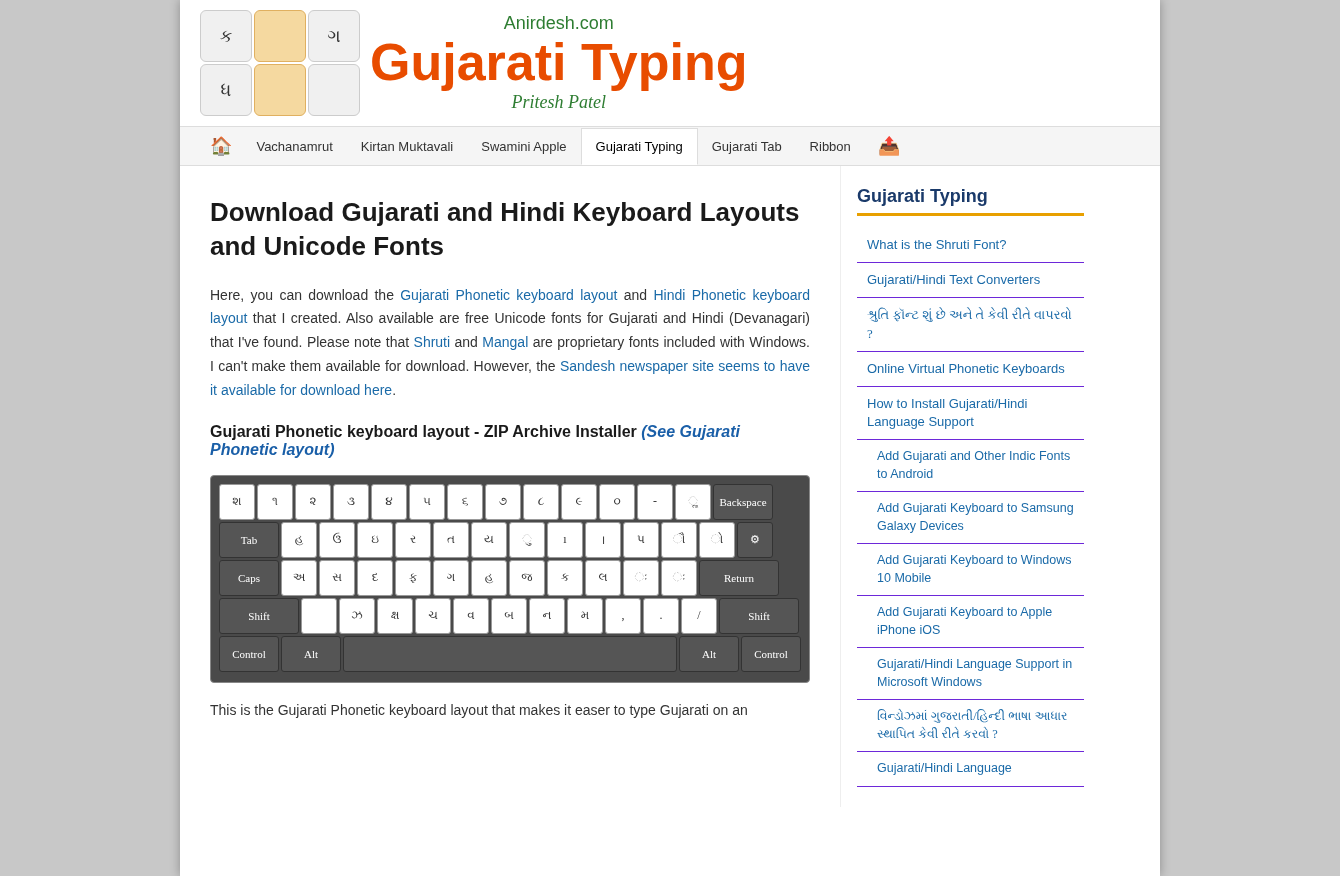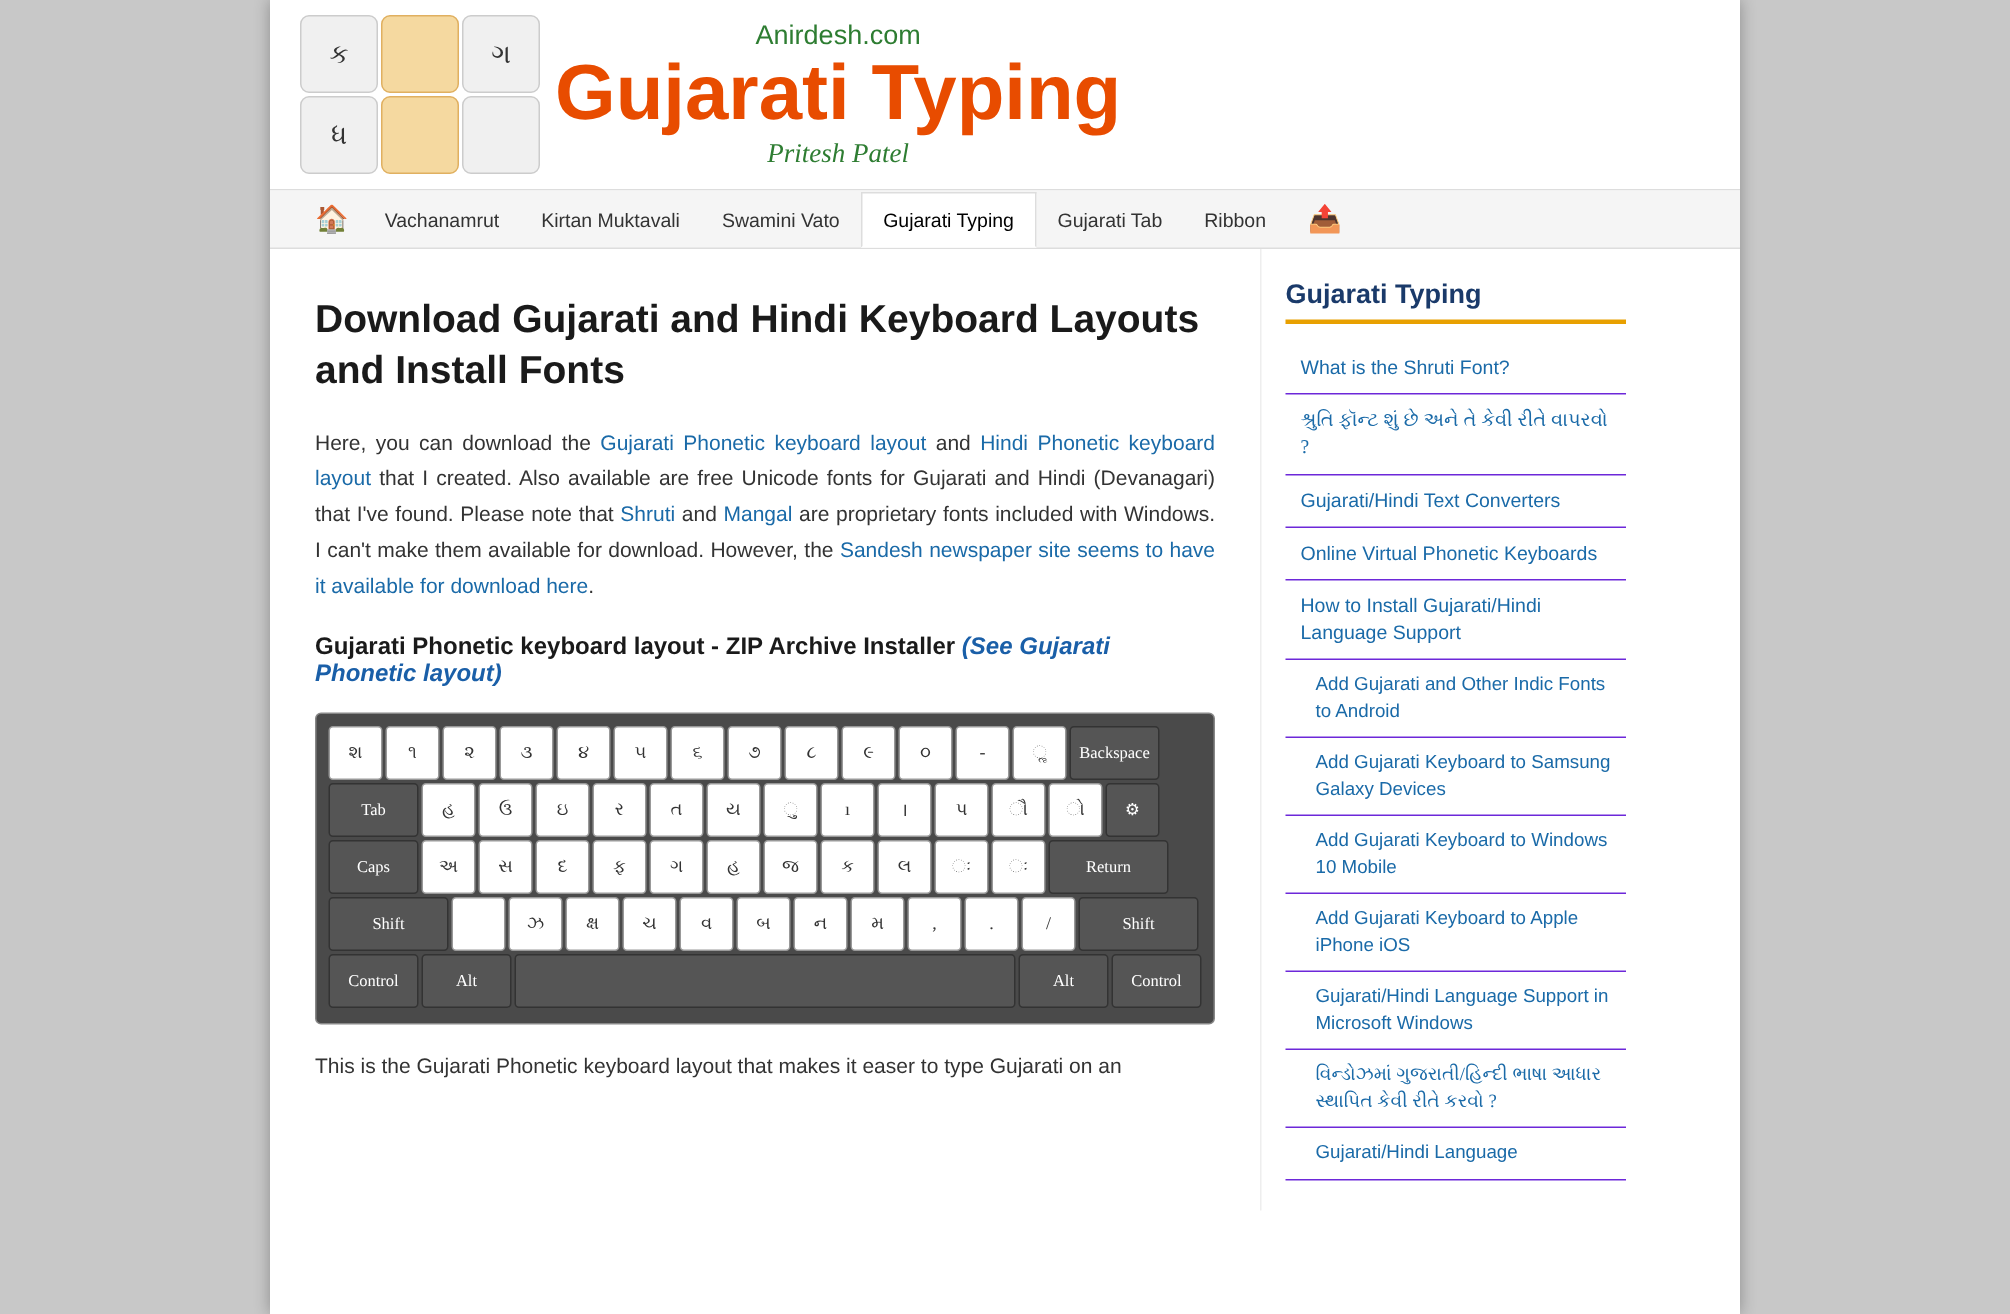--- a/index.html
+++ b/index.html
@@ -254,31 +254,31 @@
         <span class="site-title-main">Gujarati Typing</span>
         <span class="site-title-sub">Pritesh Patel</span>
       </div>
     </div>
   </div>
 
   <nav class="main-nav">
     <div class="nav-home-icon">🏠</div>
     <div class="nav-item">Vachanamrut</div>
     <div class="nav-item">Kirtan Muktavali</div>
-    <div class="nav-item">Swamini Vato</div>
+    <div class="nav-item">Swamini Apple</div>
     <div class="nav-item active">Gujarati Typing</div>
     <div class="nav-item">Gujarati Tab</div>
     <div class="nav-item">Ribbon</div>
     <div class="nav-download-icon">📤</div>
   </nav>
 
   <div class="content-layout">
 
     <div class="main-content">
-      <h1 class="page-title">Download Gujarati and Hindi Keyboard Layouts and Install Fonts</h1>
+      <h1 class="page-title">Download Gujarati and Hindi Keyboard Layouts and Unicode Fonts</h1>
 
       <p class="intro-text">
         Here, you can download the <a>Gujarati Phonetic keyboard layout</a> and <a>Hindi Phonetic keyboard layout</a> that I created. Also available are free Unicode fonts for Gujarati and Hindi (Devanagari) that I've found. Please note that <a>Shruti</a> and <a>Mangal</a> are proprietary fonts included with Windows. I can't make them available for download. However, the <a>Sandesh newspaper site seems to have it available for download here</a>.
       </p>
 
       <p class="section-title">
         <span>Gujarati Phonetic keyboard layout - ZIP Archive Installer </span><a>(See Gujarati Phonetic layout)</a>
       </p>
 
       <div class="keyboard-container">
@@ -360,22 +360,22 @@
 
       <p class="caption-text">
         <span>This is the Gujarati Phonetic keyboard layout that makes it easer to type Gujarati on an</span>
       </p>
     </div>
 
     <div class="sidebar">
       <div class="sidebar-title">Gujarati Typing</div>
 
       <a class="sidebar-link">What is the Shruti Font?</a>
+      <a class="sidebar-link">Gujarati/Hindi Text Converters</a>
       <a class="sidebar-link gujarati">શ્રુતિ ફૉન્ટ શું છે અને તે કેવી રીતે વાપરવો ?</a>
-      <a class="sidebar-link">Gujarati/Hindi Text Converters</a>
       <a class="sidebar-link">Online Virtual Phonetic Keyboards</a>
       <a class="sidebar-link">How to Install Gujarati/Hindi Language Support</a>
       <a class="sidebar-link sub">Add Gujarati and Other Indic Fonts to Android</a>
       <a class="sidebar-link sub">Add Gujarati Keyboard to Samsung Galaxy Devices</a>
       <a class="sidebar-link sub">Add Gujarati Keyboard to Windows 10 Mobile</a>
       <a class="sidebar-link sub">Add Gujarati Keyboard to Apple iPhone iOS</a>
       <a class="sidebar-link sub">Gujarati/Hindi Language Support in Microsoft Windows</a>
       <a class="sidebar-link sub gujarati">વિન્ડોઝમાં ગુજરાતી/હિન્દી ભાષા આધાર સ્થાપિત કેવી રીતે કરવો ?</a>
       <a class="sidebar-link sub">Gujarati/Hindi Language</a>
     </div>

